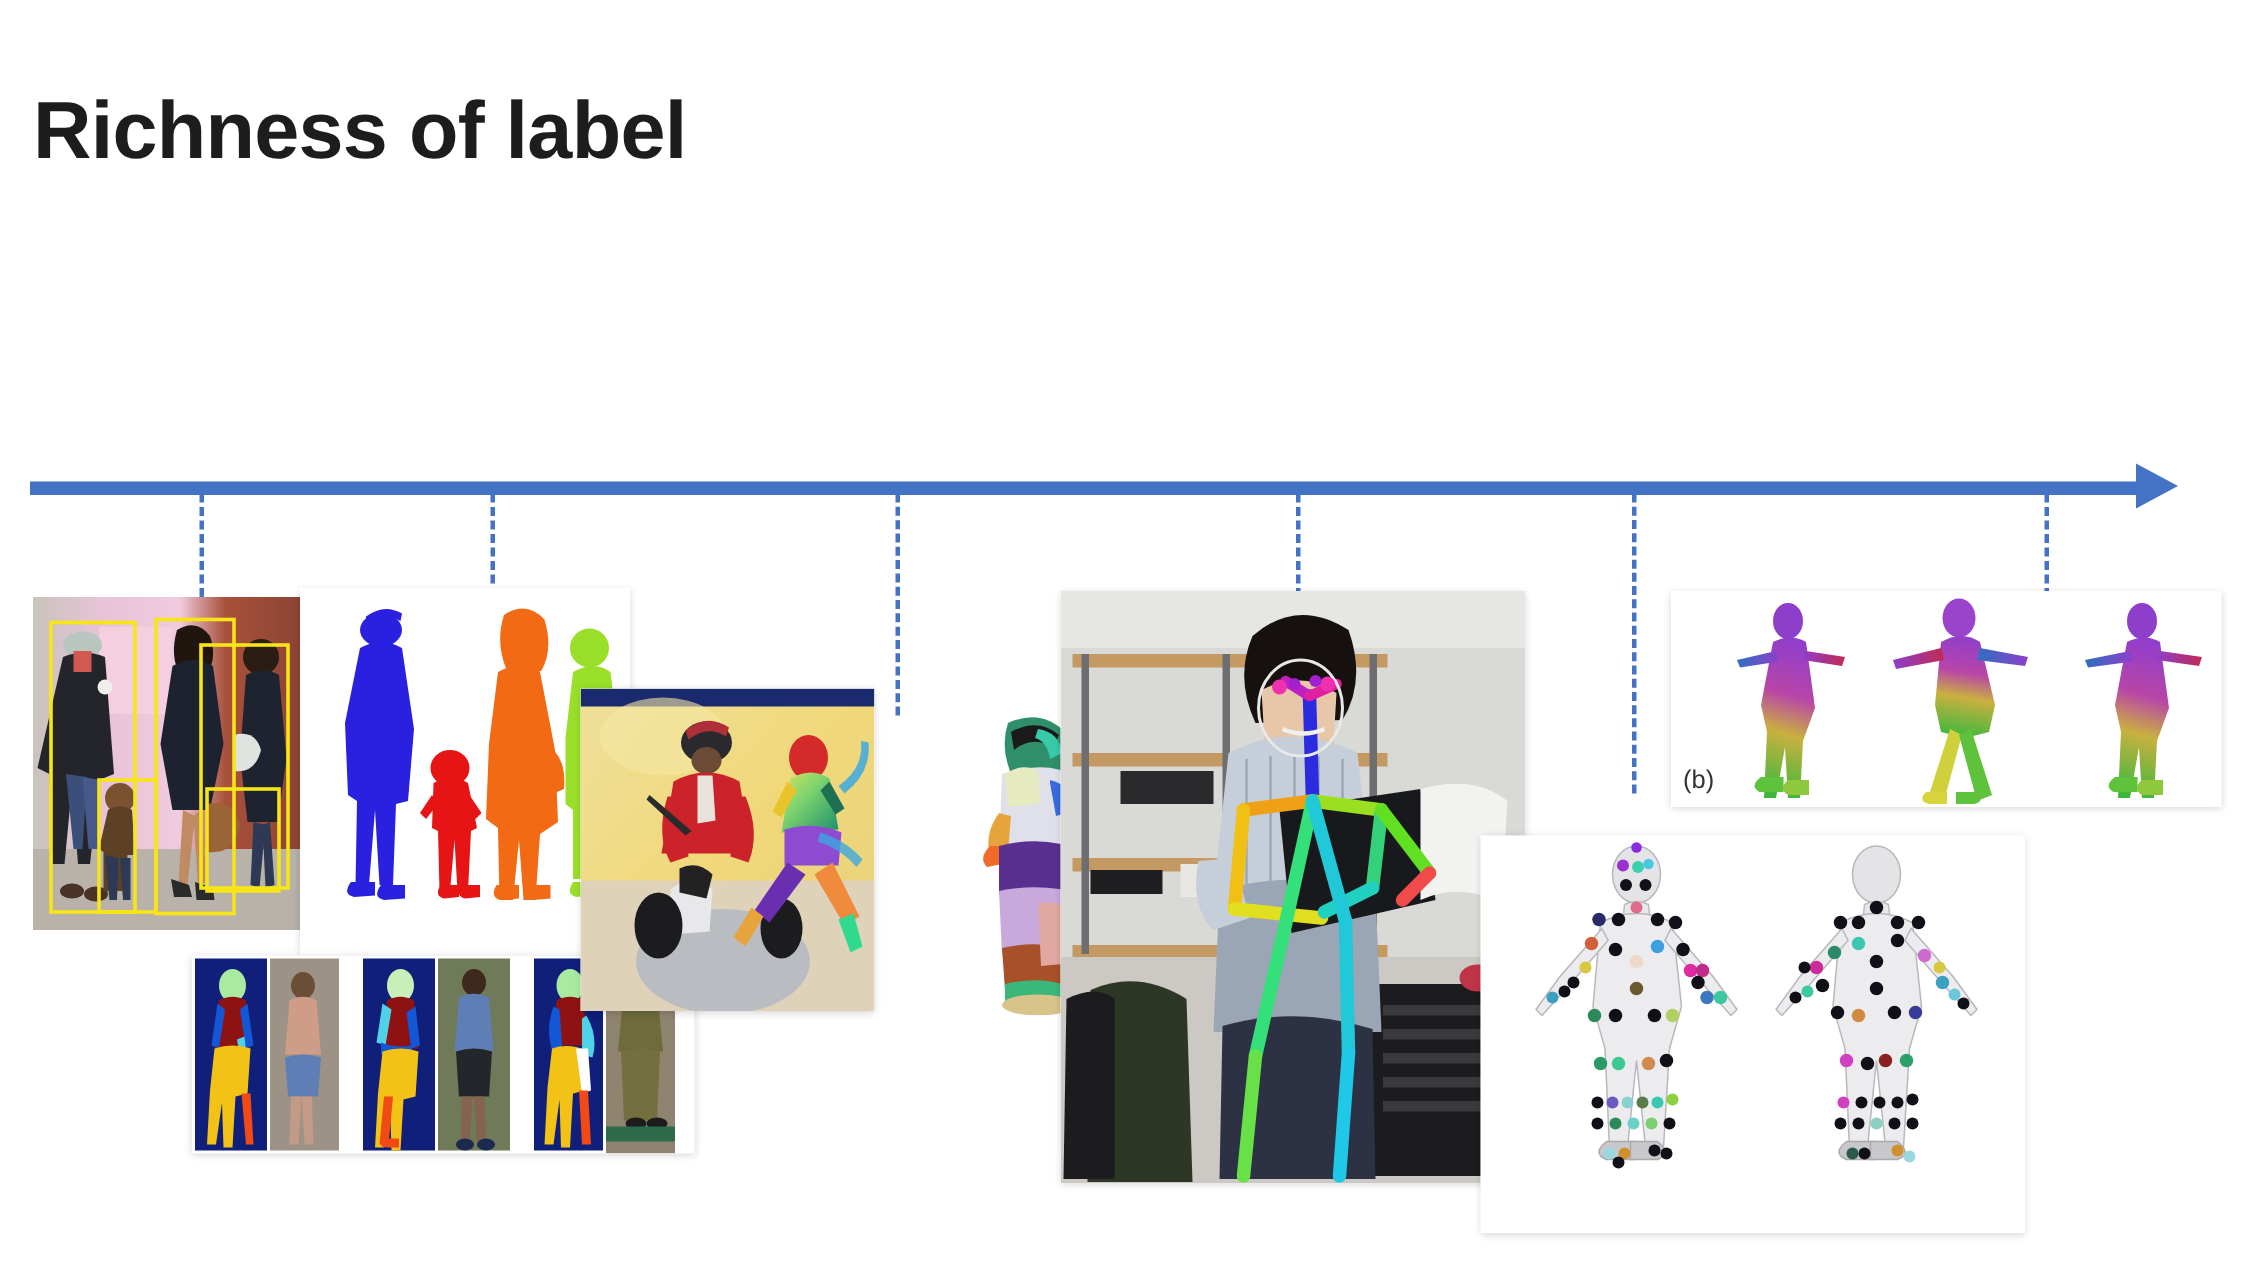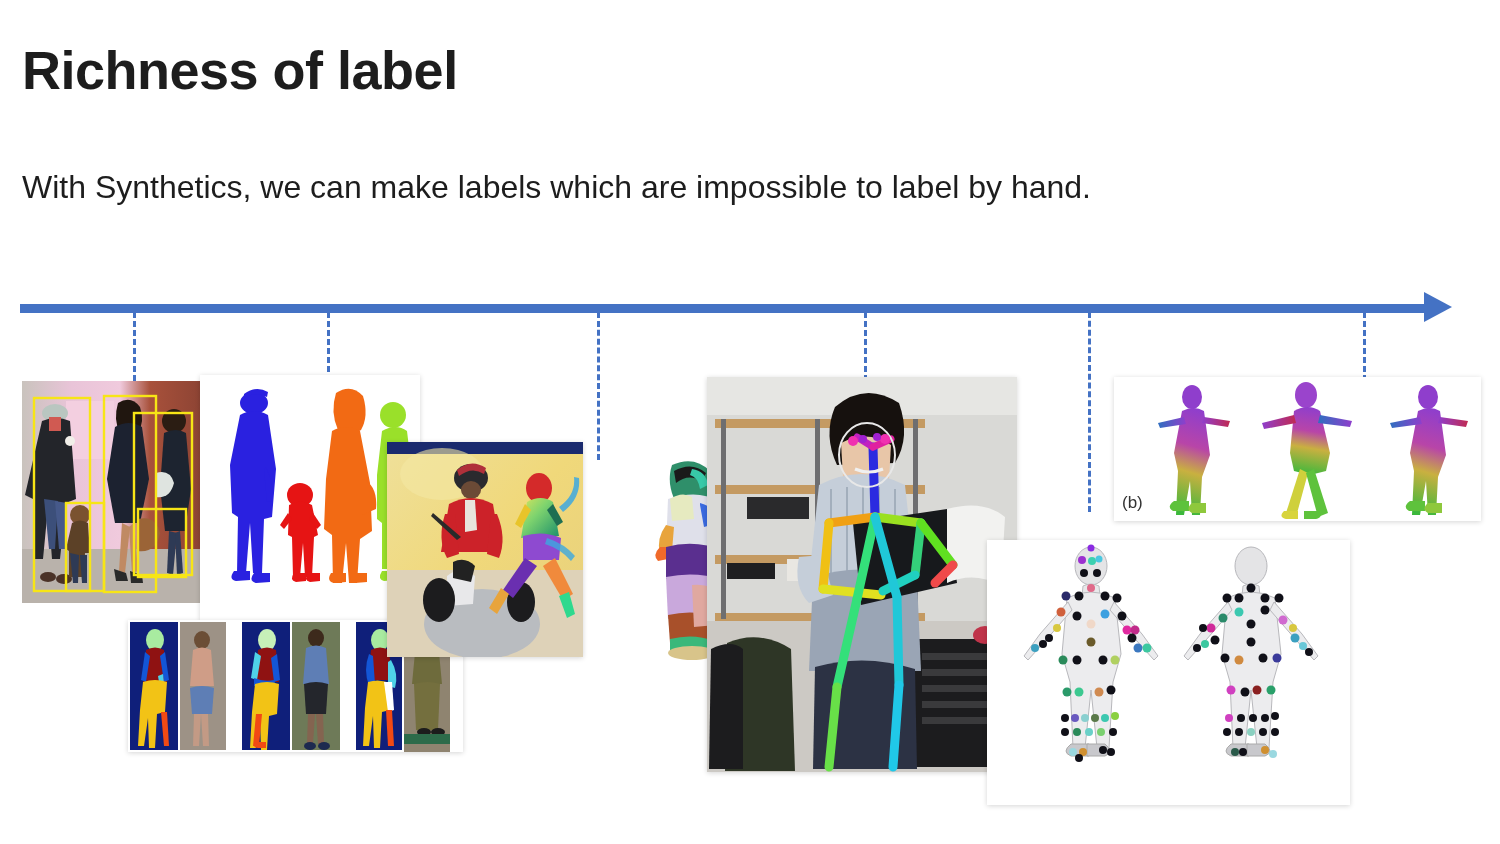--- a/index.html
+++ b/index.html
@@ -1,21 +1,21 @@
 <!DOCTYPE html>
 <html><head>
 <meta charset="utf-8">
 <style>
   html,body{margin:0;padding:0;}
   body{
     width:1500px;height:844px;background:#ffffff;overflow:hidden;
     font-family:"Liberation Sans", sans-serif; color:#1a1a1a;
     position:relative;
   }
-  .slide{position:absolute;inset:0;background:#fff;}
+  .slide{position:absolute;inset:0;background:#fff;margin-top:17px;}
 
   
   #page-title{
     position:absolute;left:22px;top:42px;
     font-size:54px;font-weight:600;letter-spacing:-0.5px;
     color:#1d1d1d;line-height:1.05;
   }
   #page-subtitle{
     position:absolute;left:22px;top:168px;
     font-size:32px;font-weight:400;color:#1d1d1d;line-height:1.2;
@@ -46,21 +46,20 @@
   .cap{
     position:absolute;font-size:17px;color:#333;font-family:"Liberation Sans",sans-serif;
   }
 </style>
 </head>
 <body>
 
 <div class="slide">
 
   <div id="page-title">Richness of label</div>
-  <div id="page-subtitle">With Synthetics, we can make labels which are impossible to label by hand.</div>
 
   <div class="axis-wrap">
     <div class="axis-line"></div>
     <div class="axis-head"></div>
   </div>
   <div id="ticks">
       <div class="tick" style="left: 133px; top: 312px; height: 78px; border-left-color: rgb(68, 114, 196);"></div>
       <div class="tick" style="left: 327px; top: 312px; height: 78px; border-left-color: rgb(68, 114, 196);"></div>
       <div class="tick" style="left: 597px; top: 312px; height: 148px; border-left-color: rgb(68, 114, 196);"></div>
       <div class="tick" style="left: 864px; top: 312px; height: 78px; border-left-color: rgb(68, 114, 196);"></div>

